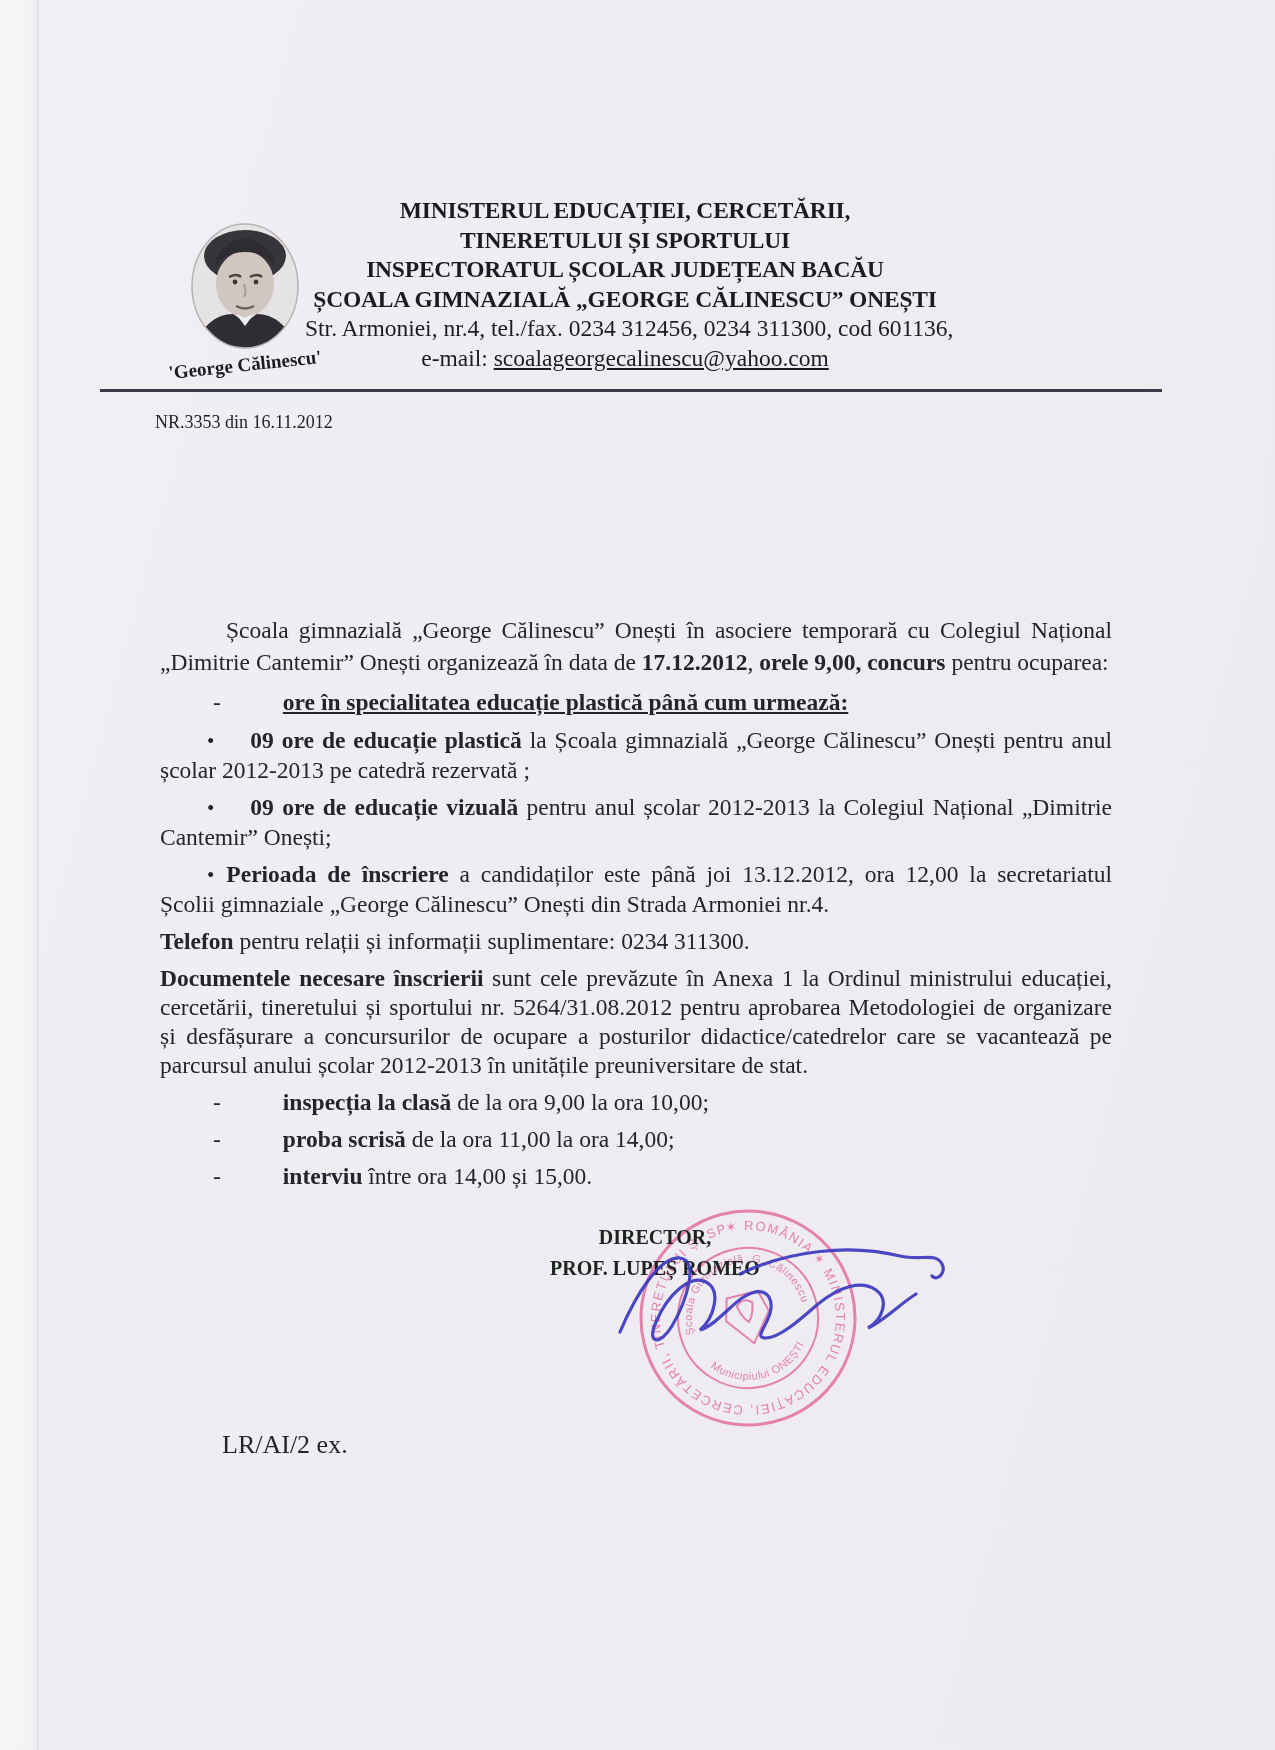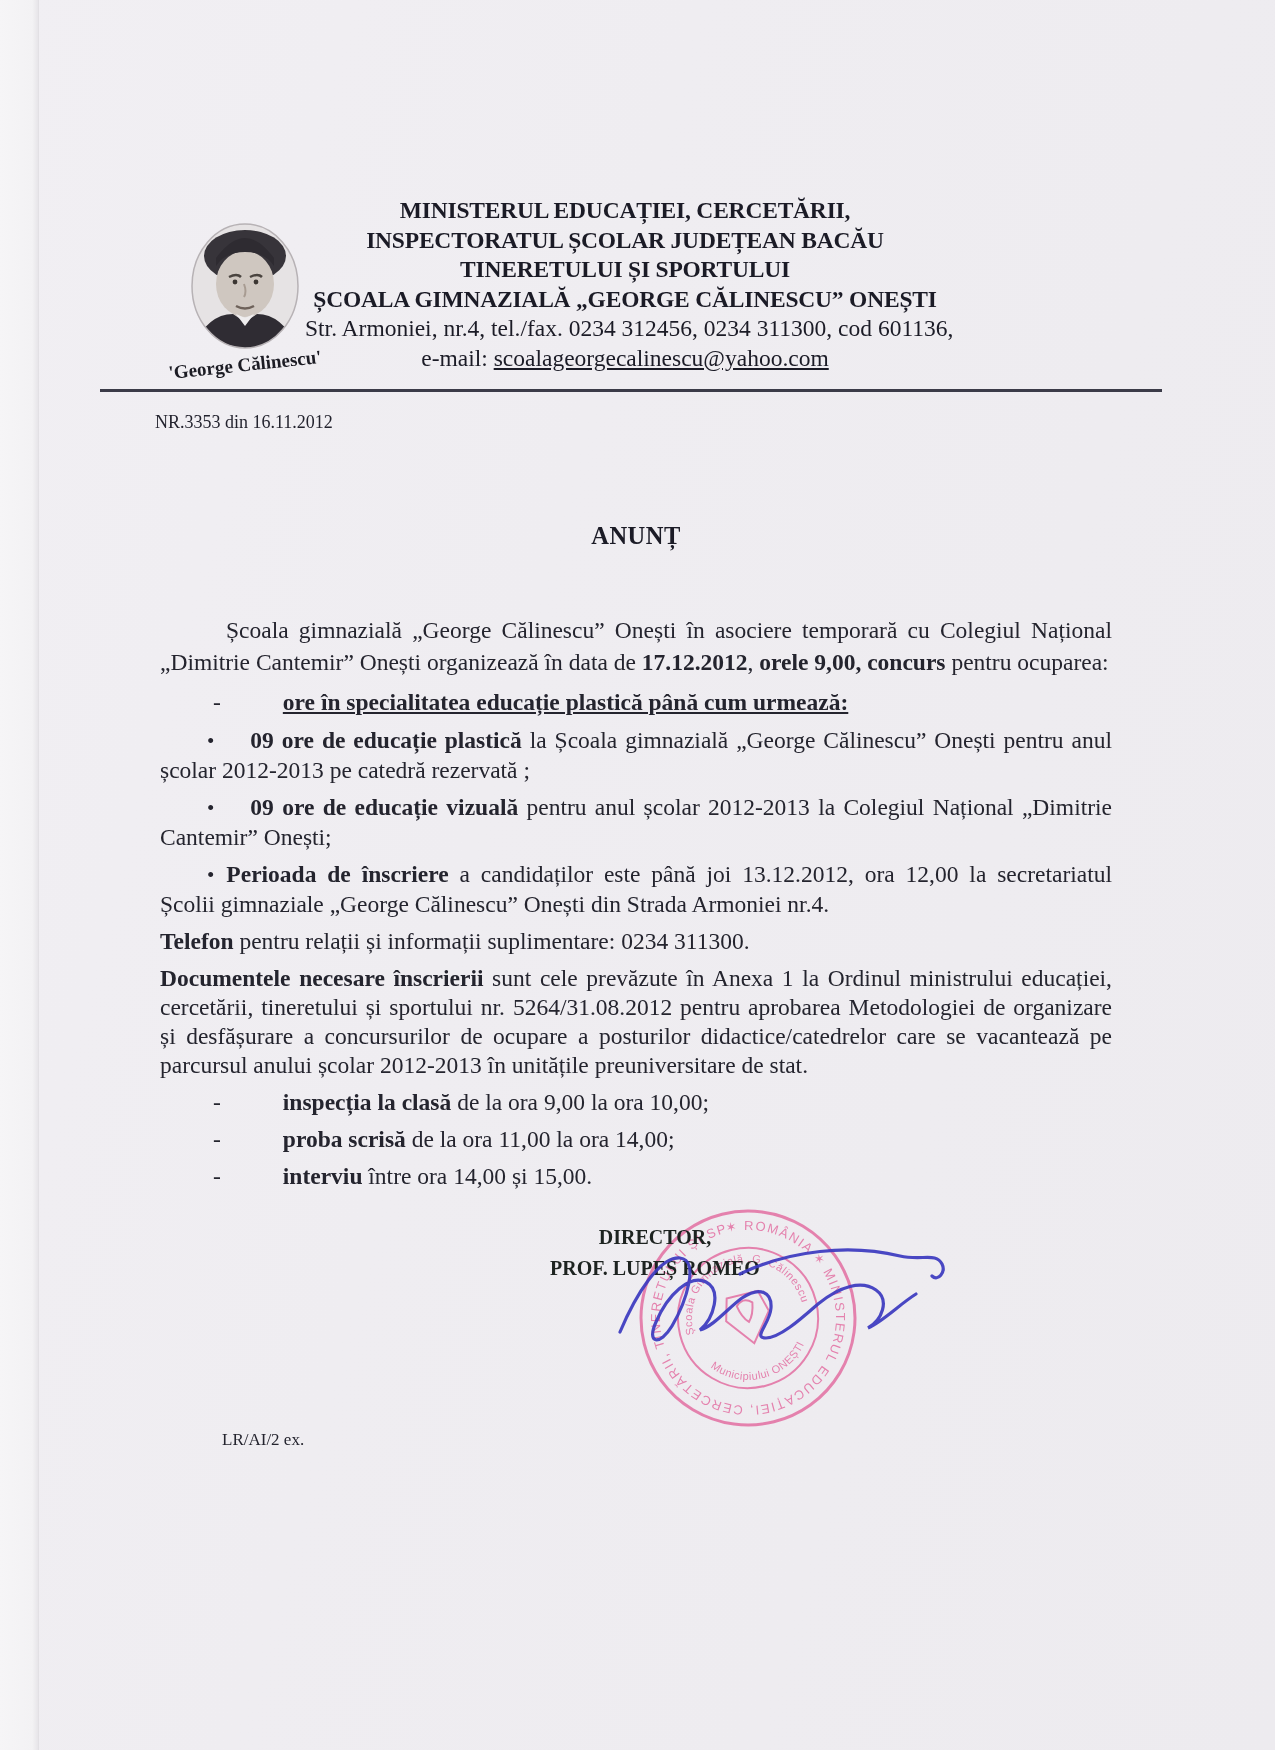--- a/index.html
+++ b/index.html
@@ -66,21 +66,21 @@
   
   .sig-block{
     position:absolute;left:455px;top:1222px;width:400px;text-align:center;
     font-weight:bold;font-size:20px;line-height:31px;color:#1d2320;z-index:2;
   }
   .stamp{position:absolute;left:628px;top:1198px;z-index:1;opacity:0.8;}
   .pen-signature{position:absolute;left:592px;top:1232px;z-index:3;}
   .stamp-outer-text{font-size:13px;letter-spacing:1.5px;font-family:"Liberation Sans",sans-serif;}
   .stamp-inner-text{font-size:11px;letter-spacing:0.5px;font-family:"Liberation Sans",sans-serif;}
   
-  .footer-ref{position:absolute;left:222px;top:1430px;font-size:17px;color:#24242e;}
+  .footer-ref{position:absolute;left:222px;top:1430px;font-size:26px;color:#24242e;}
 </style>
 </head>
 <body>
 
 <div class="page">
   <div class="scan-edge"></div>
 
   <header>
     <div class="logo">
       <svg width="112" height="128" viewBox="0 0 112 128">
@@ -104,32 +104,31 @@
           <path d="M2,128 Q18,92 44,92 L56,100 L68,92 Q94,92 110,128 Z" fill="#2f2c33"></path>
           <path d="M47,92 L56,104 L65,92 L56,96 Z" fill="#efedee"></path>
         </g>
         <ellipse cx="56" cy="64" rx="53" ry="62" fill="none" stroke="#b7b2b5" stroke-width="1.5"></ellipse>
       </svg>
       <div class="logo-caption">'George Călinescu'</div>
     </div>
 
     <div class="letterhead-text">
       <div class="lh-line b">MINISTERUL EDUCAȚIEI, CERCETĂRII,</div>
+      <div class="lh-line b">TINERETULUI ȘI SPORTULUI</div>
       <div class="lh-line b">INSPECTORATUL ȘCOLAR JUDEȚEAN BACĂU</div>
-      <div class="lh-line b">TINERETULUI ȘI SPORTULUI</div>
       <div class="lh-line b">ȘCOALA GIMNAZIALĂ „GEORGE CĂLINESCU” ONEȘTI</div>
       <div class="lh-line">Str. Armoniei, nr.4, tel./fax. 0234 312456, 0234 311300, cod 601136,</div>
       <div class="lh-line"><span>e-mail: </span><span class="email-underline">scoalageorgecalinescu@yahoo.com</span></div>
     </div>
     <div class="letterhead-rule"></div>
   </header>
 
   <div class="ref-number">NR.3353 din 16.11.2012</div>
 
-  <h1 class="doc-title">ANUNȚ</h1>
 
   <main class="body-block">
     <p class="para p1"><span>Școala gimnazială „George Călinescu” Onești în asociere temporară cu Colegiul Național „Dimitrie Cantemir” Onești organizează în data de </span><span class="b">17.12.2012</span><span>, </span><span class="b">orele 9,00,</span><span> </span><span class="b">concurs</span><span> pentru ocuparea:</span></p>
 
     <p class="para dash-item indented"><span class="ind2"></span><span>-</span><span class="gapC"></span><span class="b u">ore în specialitatea educație plastică până cum urmează:</span></p>
 
     <p class="para bullet-item indented"><span class="ind1"></span><span class="bullet-glyph">•</span><span class="gapA"></span><span class="b">09 ore de educație plastică</span><span> la Școala gimnazială „George Călinescu” Onești  pentru anul școlar 2012-2013 pe catedră rezervată ;</span></p>
 
     <p class="para bullet-item indented"><span class="ind1"></span><span class="bullet-glyph">•</span><span class="gapA"></span><span class="b">09 ore de educație vizuală</span><span> pentru anul școlar 2012-2013 la Colegiul Național „Dimitrie Cantemir” Onești;</span></p>
 

